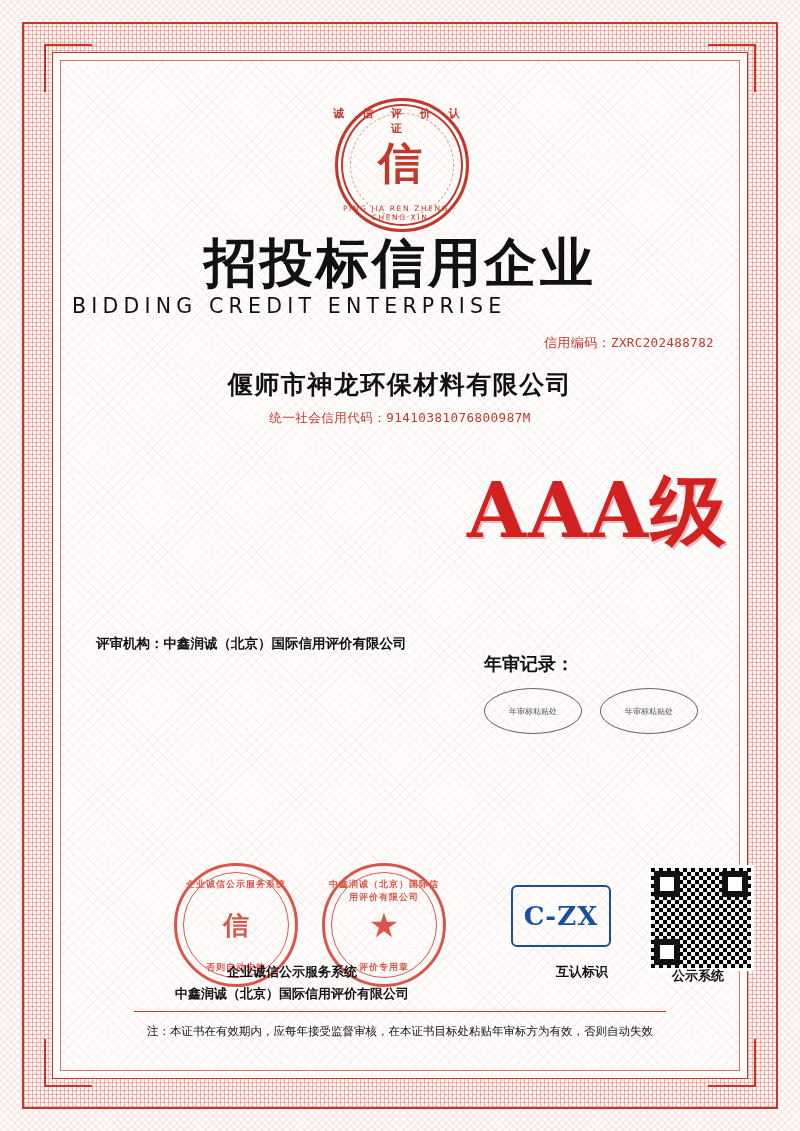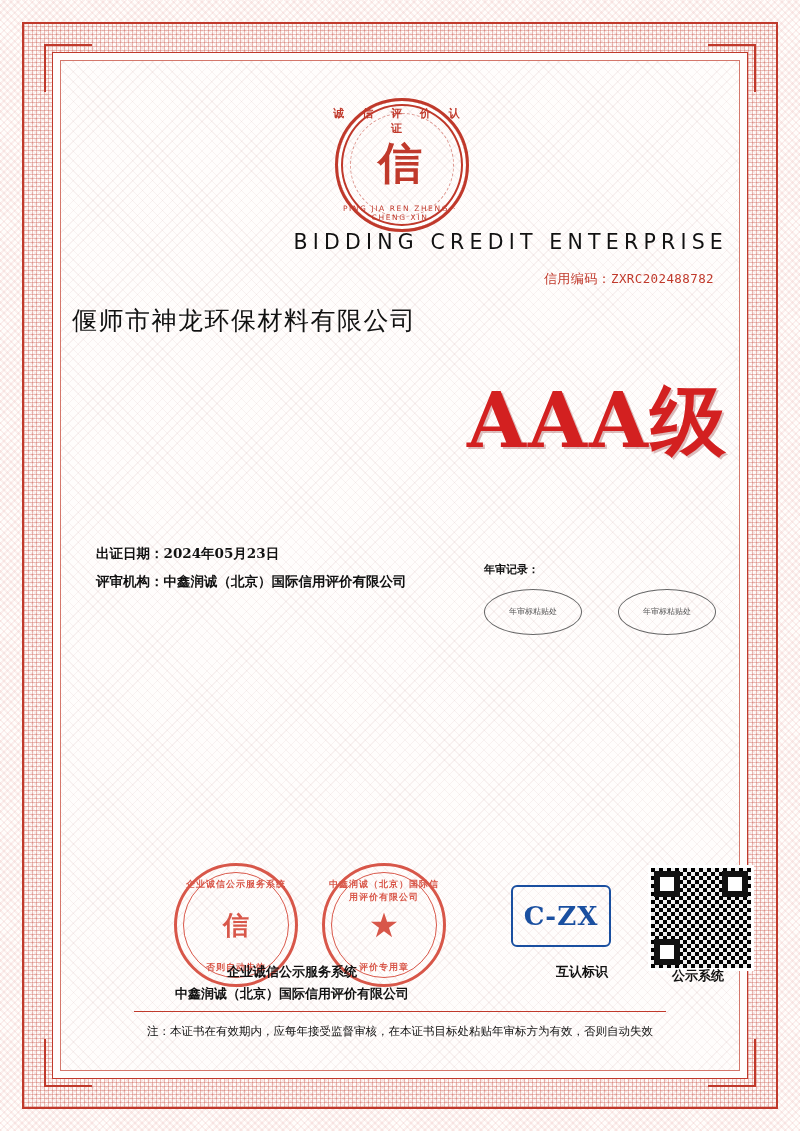--- a/index.html
+++ b/index.html
@@ -79,31 +79,31 @@
     font-size:7.5px;color:#c0392b;letter-spacing:1.6px;
   }
 
   
   .title-cn{
     text-align:center;font-size:53px;font-weight:bold;color:#111;
     letter-spacing:3px;margin-top:6px;line-height:1.1;
     font-family:"DejaVu Sans","Liberation Sans",sans-serif;
   }
   .title-en{
-    text-align:right;font-size:20.5px;color:#111;letter-spacing:5.2px;
+    text-align:left;font-size:20.5px;color:#111;letter-spacing:5.2px;
     margin-top:2px;font-family:"DejaVu Sans","Liberation Sans",sans-serif;
   }
   .credit-no{
     text-align:right;font-size:13px;color:#c0392b;margin-top:16px;
     padding-right:14px;letter-spacing:.4px;
   }
   .credit-no .val{font-family:"DejaVu Sans Mono","Liberation Mono",monospace;font-size:12.5px;}
 
   .company{
-    text-align:left;font-size:25px;font-weight:normal;color:#111;
+    text-align:center;font-size:25px;font-weight:bold;color:#111;
     margin-top:16px;letter-spacing:1.5px;
   }
   .usci{
     text-align:center;font-size:12.5px;color:#c0392b;margin-top:9px;letter-spacing:.5px;
   }
   .usci .code{font-family:"DejaVu Sans Mono","Liberation Mono",monospace;}
 
   .para{
     margin:22px 30px 0 30px;font-size:15.5px;line-height:1.95;color:#111;
     text-align:justify;text-indent:2em;
@@ -122,22 +122,22 @@
   .info-wrap{position:relative;margin-top:66px;height:120px;}
   .info{
     position:absolute;left:24px;top:0;font-size:13.5px;line-height:2.05;color:#111;
     font-family:"DejaVu Serif","Liberation Serif",serif;
   }
   .info .lbl{font-weight:bold;}
   .info .val{font-weight:bold;}
   .annual{
     position:absolute;left:412px;top:22px;
   }
-  .annual-title{font-size:11px;font-weight:bold;color:#111;font-family:"DejaVu Serif","Liberation Serif",serif;}
-  .annual-slots{display:flex;gap:36px;margin-top:12px;}
+  .annual-title{font-size:18px;font-weight:bold;color:#111;font-family:"DejaVu Serif","Liberation Serif",serif;}
+  .annual-slots{display:flex;gap:18px;margin-top:12px;}
   .slot{
     width:96px;height:44px;border:1px solid #666;border-radius:50%;
     display:flex;align-items:center;justify-content:center;
     font-size:8px;color:#555;text-align:center;line-height:1.2;
   }
 
   
   .bottom{
     position:absolute;left:10px;right:10px;bottom:46px;height:150px;
   }
@@ -223,36 +223,37 @@
 
   <div class="content">
 
     <div class="emblem">
       <div class="emblem-ring"></div>
       <div class="emblem-top">诚 信 评 价 认 证</div>
       <div class="emblem-core">信</div>
       <div class="emblem-bottom">PING JIA REN ZHENG · CHENG XIN</div>
     </div>
 
+    <div class="title-cn">招投标信用企业</div>
     <div class="title-en">BIDDING CREDIT ENTERPRISE</div>
 
     <div class="credit-no">
       <span>信用编码：</span><span class="val">ZXRC202488782</span>
     </div>
 
     <div class="company">偃师市神龙环保材料有限公司</div>
+    <div class="usci">
+      <span>统一社会信用代码：</span><span class="code">91410381076800987M</span>
+    </div>
 
 
     <div class="grade">AAA级</div>
 
     <div class="info-wrap">
       <div class="info">
-        <div>
-          <span class="lbl">出证日期：</span><span class="val">2024年05月23日</span>
-        </div>
         <div>
           <span class="lbl">评审机构：</span><span class="val">中鑫润诚（北京）国际信用评价有限公司</span>
         </div>
       </div>
 
       <div class="annual">
         <div class="annual-title">年审记录：</div>
         <div class="annual-slots">
           <div class="slot">年审标粘贴处</div>
           <div class="slot">年审标粘贴处</div>

